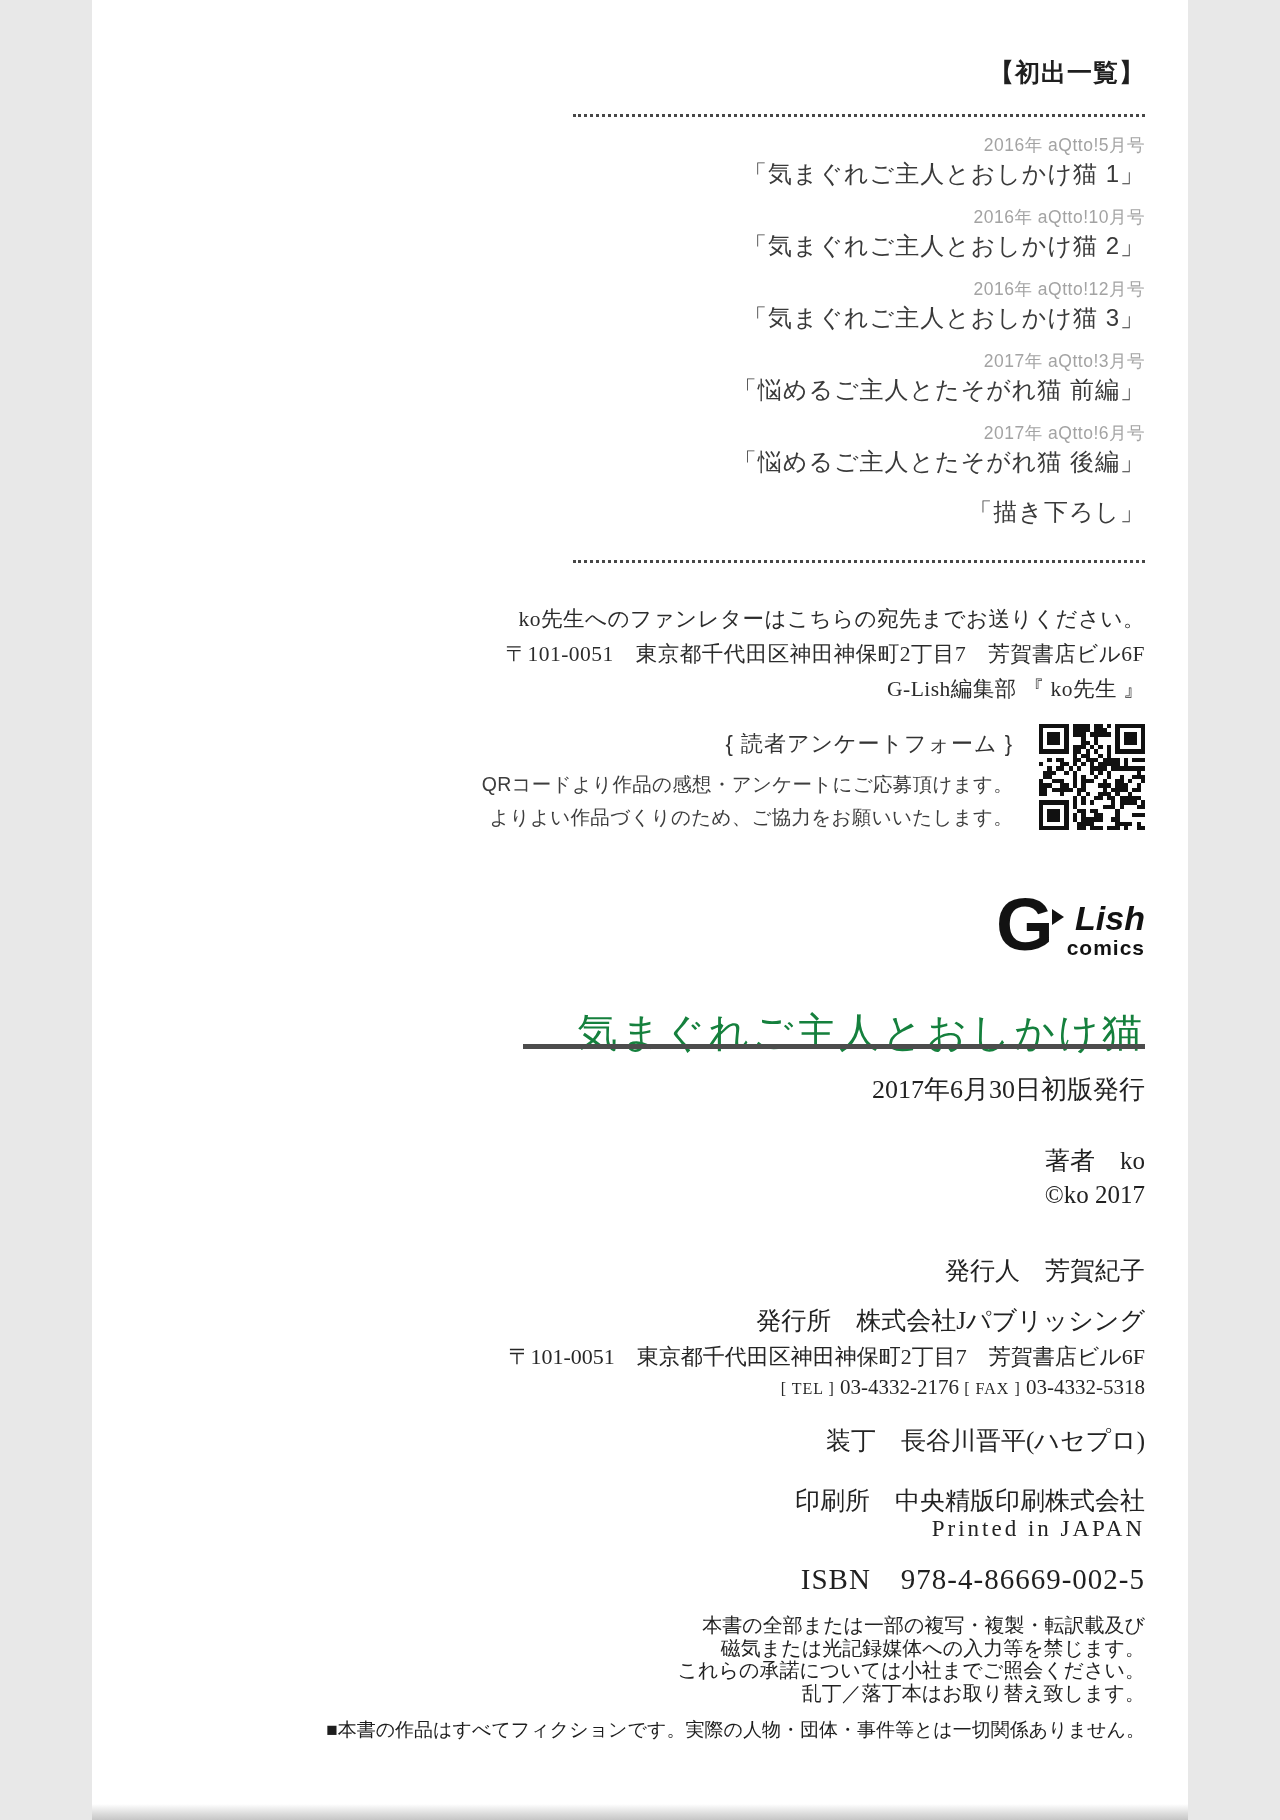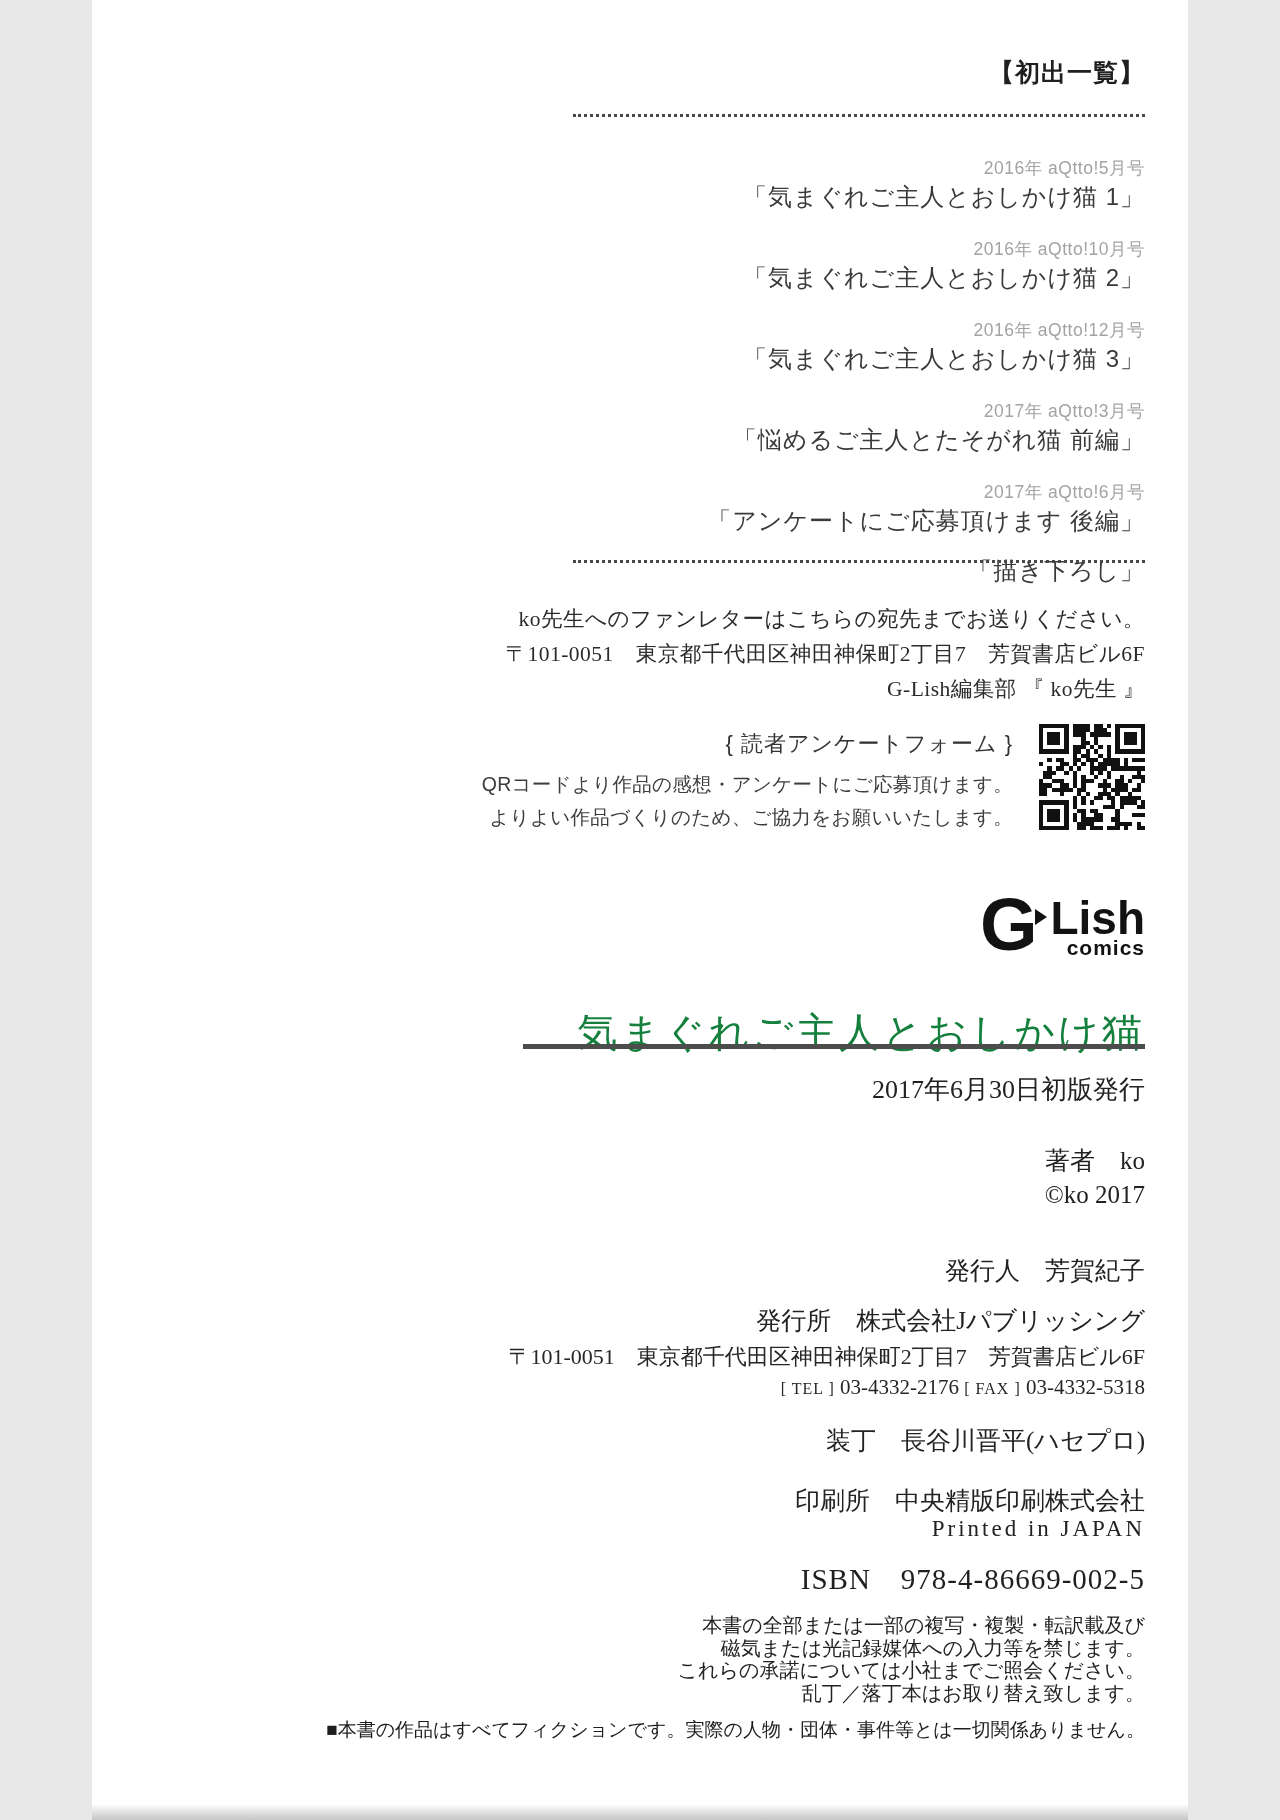--- a/index.html
+++ b/index.html
@@ -16,39 +16,39 @@
   .serif{font-family:"Liberation Serif","DejaVu Serif",serif;}
   .sans{font-family:"Liberation Sans","DejaVu Sans",sans-serif;}
 
   .header{top:56px;font-size:25px;font-weight:600;letter-spacing:1px;color:#1f1f1f;}
   .dotted{height:0;border-top:3px dotted #474747;width:572px;}
   .dotted1{top:114px;}
   .dotted2{top:560px;}
 
   .publist{top:134px;width:760px;}
   .pub-entry{margin-bottom:14px;}
-  .pub-issue{font-size:17.5px;line-height:22px;color:#a3a3a3;letter-spacing:0.5px;margin-top:23px;}
+  .pub-issue{font-size:17.5px;line-height:22px;color:#a3a3a3;letter-spacing:0.5px;}
   .pub-issue:empty{display:none;}
   .pub-title{font-size:24px;line-height:36px;color:#3a3a3a;letter-spacing:1px;}
 
   .fanletter{top:602px;width:760px;}
   .fan-line{font-size:21.5px;line-height:35px;color:#2b2b2b;letter-spacing:0.5px;}
 
   .qsec{top:724px;display:flex;justify-content:flex-end;align-items:flex-start;width:760px;}
   .qtext{text-align:right;padding-top:4px;}
   .q-heading{font-size:22px;line-height:32px;color:#333;letter-spacing:1px;margin-bottom:8px;}
   .q-line{font-size:19.5px;line-height:33px;color:#3d3d3d;letter-spacing:0.3px;}
   .qr-box{width:106px;height:106px;margin-left:26px;flex:0 0 auto;}
   .qr-box svg{display:block;width:106px;height:106px;}
 
   .glish{top:893px;display:flex;justify-content:flex-end;align-items:flex-start;color:#121212;}
   .glish .g{font-size:74px;line-height:64px;font-weight:800;letter-spacing:-3px;}
   .glish .play{width:0;height:0;border-left:12px solid #121212;border-top:8px solid transparent;border-bottom:8px solid transparent;margin:16px 3px 0 1px;}
   .glish .col{display:flex;flex-direction:column;align-items:flex-end;margin-top:6px;}
-  .glish .lish{font-size:46px;line-height:38px;font-weight:800;letter-spacing:0;}
+  .glish .lish{font-size:34px;line-height:38px;font-weight:800;letter-spacing:0;font-style:italic;}
   .glish .comics{font-size:21px;line-height:21px;font-weight:800;letter-spacing:1px;}
 
   .booktitle{top:1006px;font-size:40px;line-height:54px;color:#15803d;letter-spacing:3px;text-align:right;}
   .rule{top:1044px;height:5px;width:622px;background:#4c4c4c;}
   .edition{top:1072px;font-size:26px;line-height:36px;color:#222;}
   .authorblk{top:1144px;font-size:25px;line-height:34px;color:#222;}
   .pubperson{top:1254px;font-size:25px;line-height:34px;color:#222;}
   .pubco{top:1304px;font-size:25px;line-height:34px;color:#222;}
   .address{top:1342px;font-size:22px;line-height:30px;color:#262626;}
   .telfax{top:1372px;font-size:21px;line-height:30px;color:#262626;}
@@ -84,21 +84,21 @@
     <div class="pub-entry">
       <div class="pub-issue">2016年 aQtto!12月号</div>
       <div class="pub-title">「気まぐれご主人とおしかけ猫 3」</div>
     </div>
     <div class="pub-entry">
       <div class="pub-issue">2017年 aQtto!3月号</div>
       <div class="pub-title">「悩めるご主人とたそがれ猫 前編」</div>
     </div>
     <div class="pub-entry">
       <div class="pub-issue">2017年 aQtto!6月号</div>
-      <div class="pub-title">「アンケートにご応募頂けます 後編」</div>
+      <div class="pub-title">「悩めるご主人とたそがれ猫 後編」</div>
     </div>
     <div class="pub-entry">
 
       <div class="pub-title">「描き下ろし」</div>
     </div>
   </div>
 
   <div class="abs dotted dotted2"></div>
 
   <div class="abs fanletter serif">

